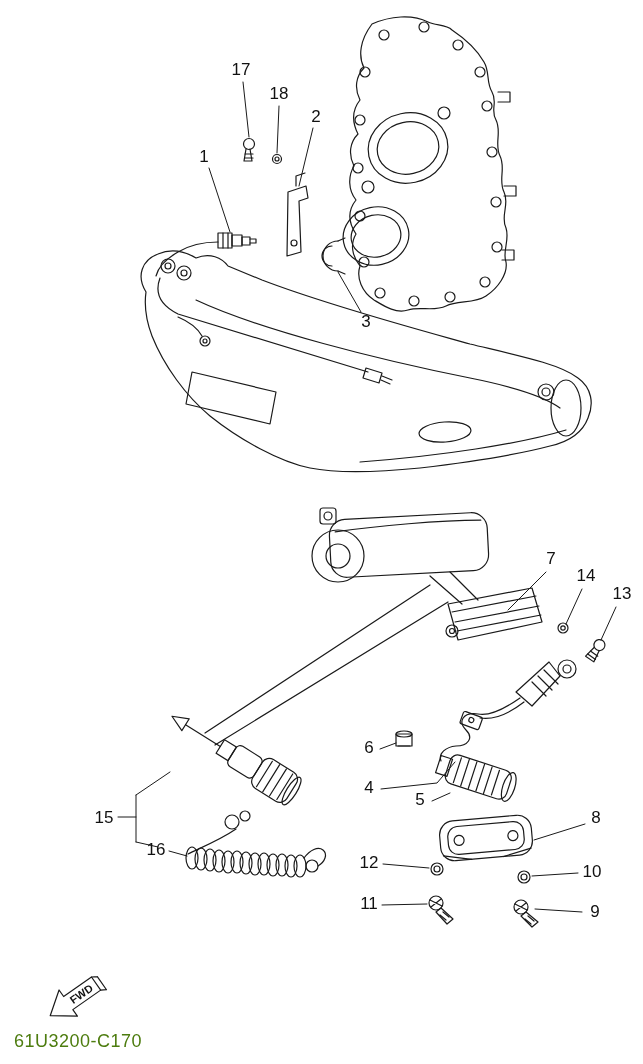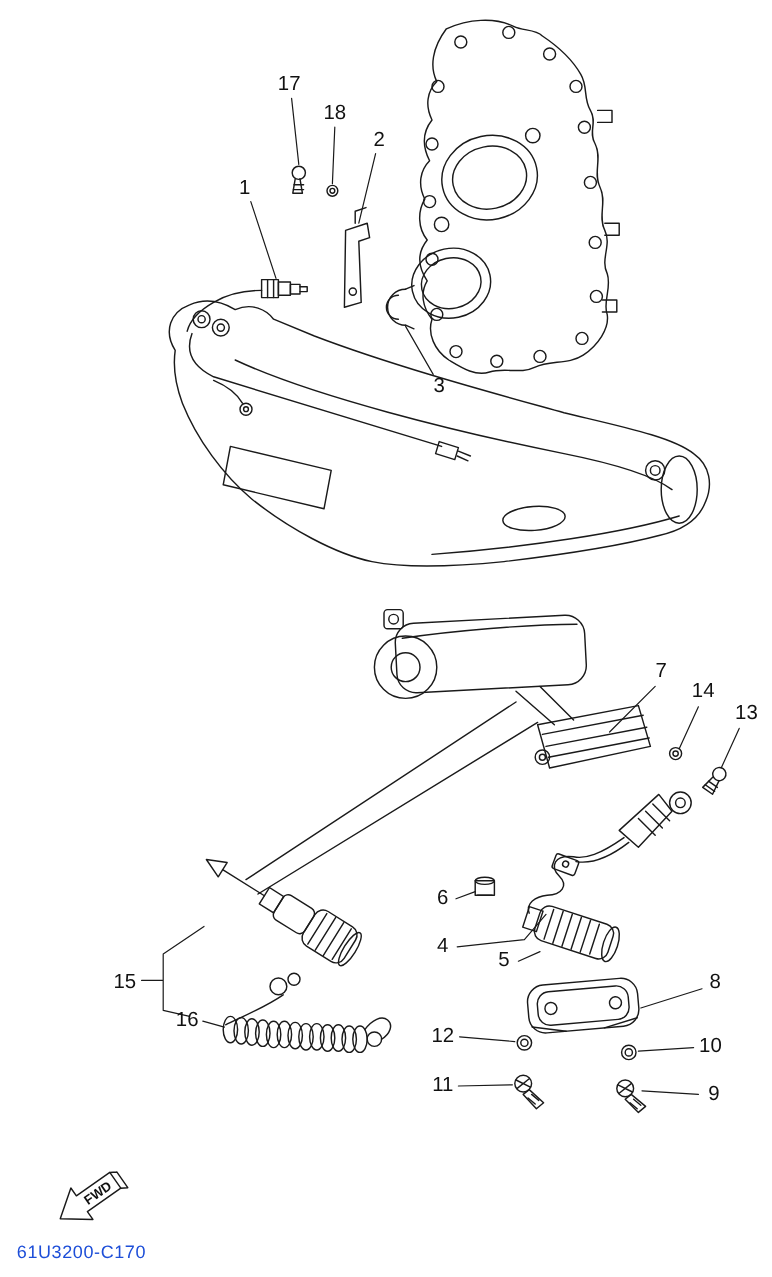--- a/index.html
+++ b/index.html
@@ -19,22 +19,22 @@
   svg { display: block; }
   .callout {
     font-family: "Liberation Sans", sans-serif;
     font-size: 17px;
     fill: #111111;
   }
   .code-label {
     position: absolute;
     left: 14px;
     bottom: 12px;
-    font-size: 15px;
-    color: #1d4ed8;
+    font-size: 18px;
+    color: #4d7c0f;
     letter-spacing: 0.5px;
   }
   .fwd-text {
     font-family: "Liberation Sans", sans-serif;
     font-size: 11px;
     font-weight: bold;
     fill: #111111;
   }
 </style>
 </head>

